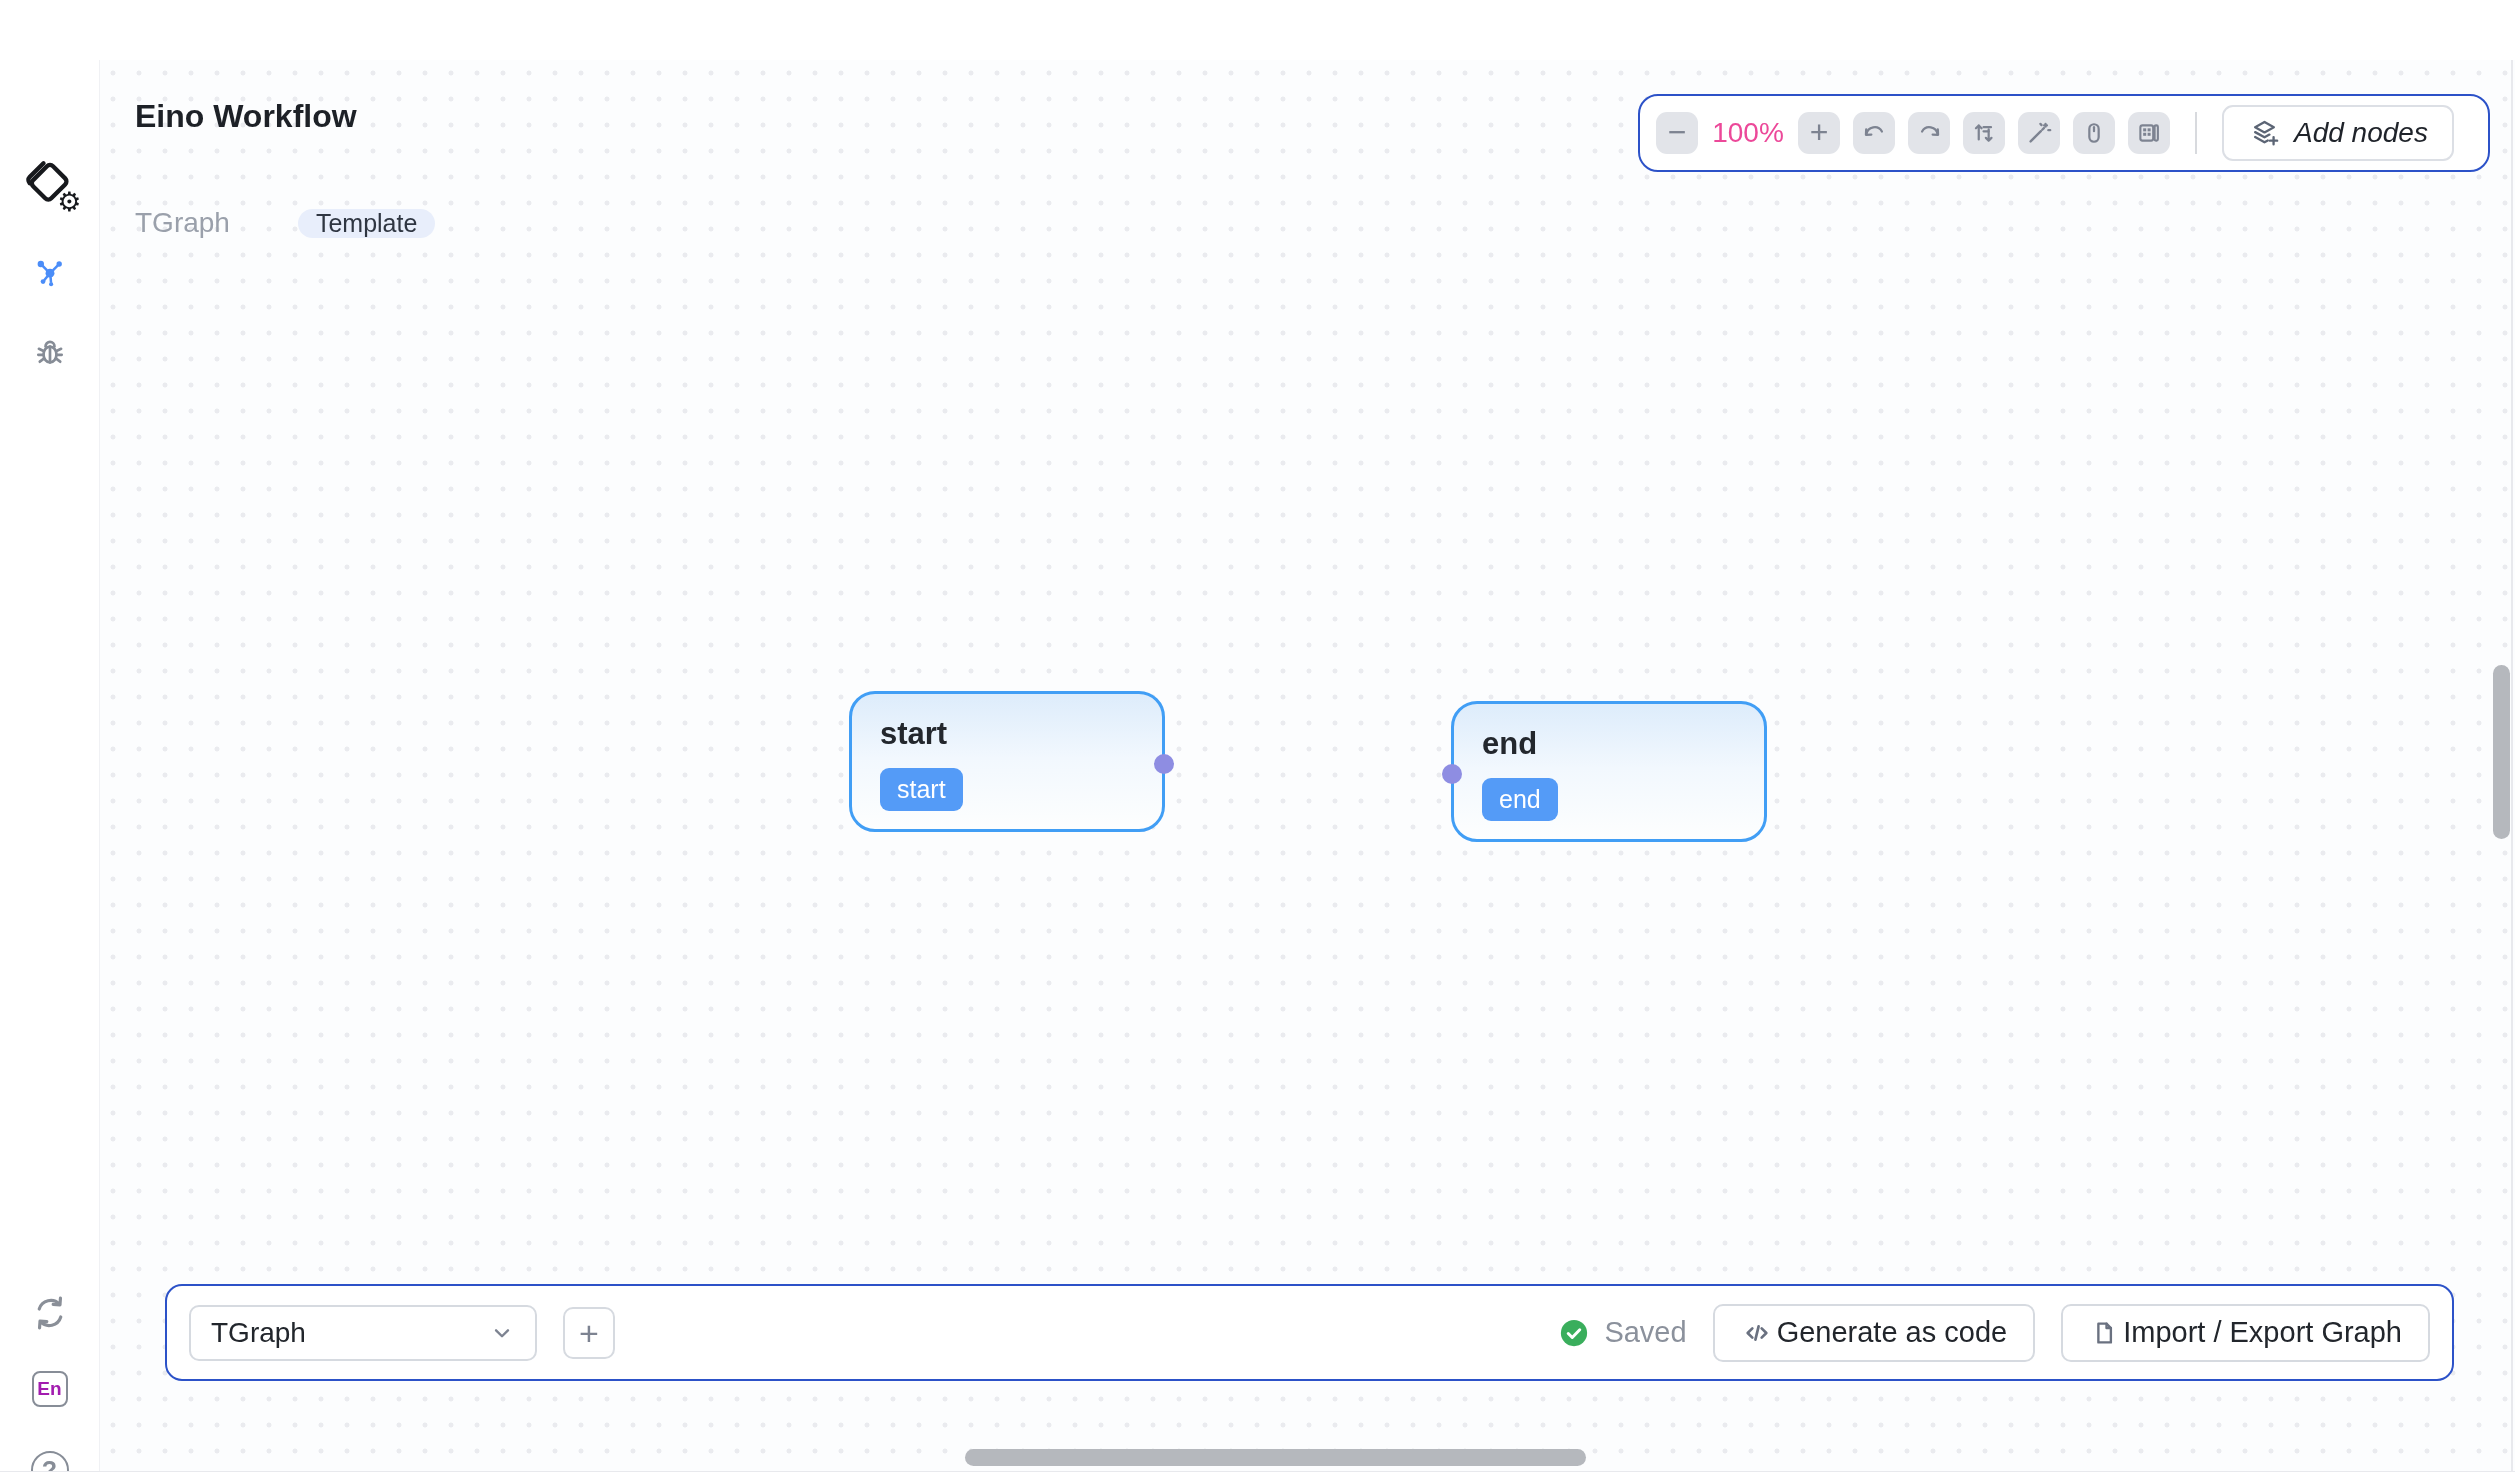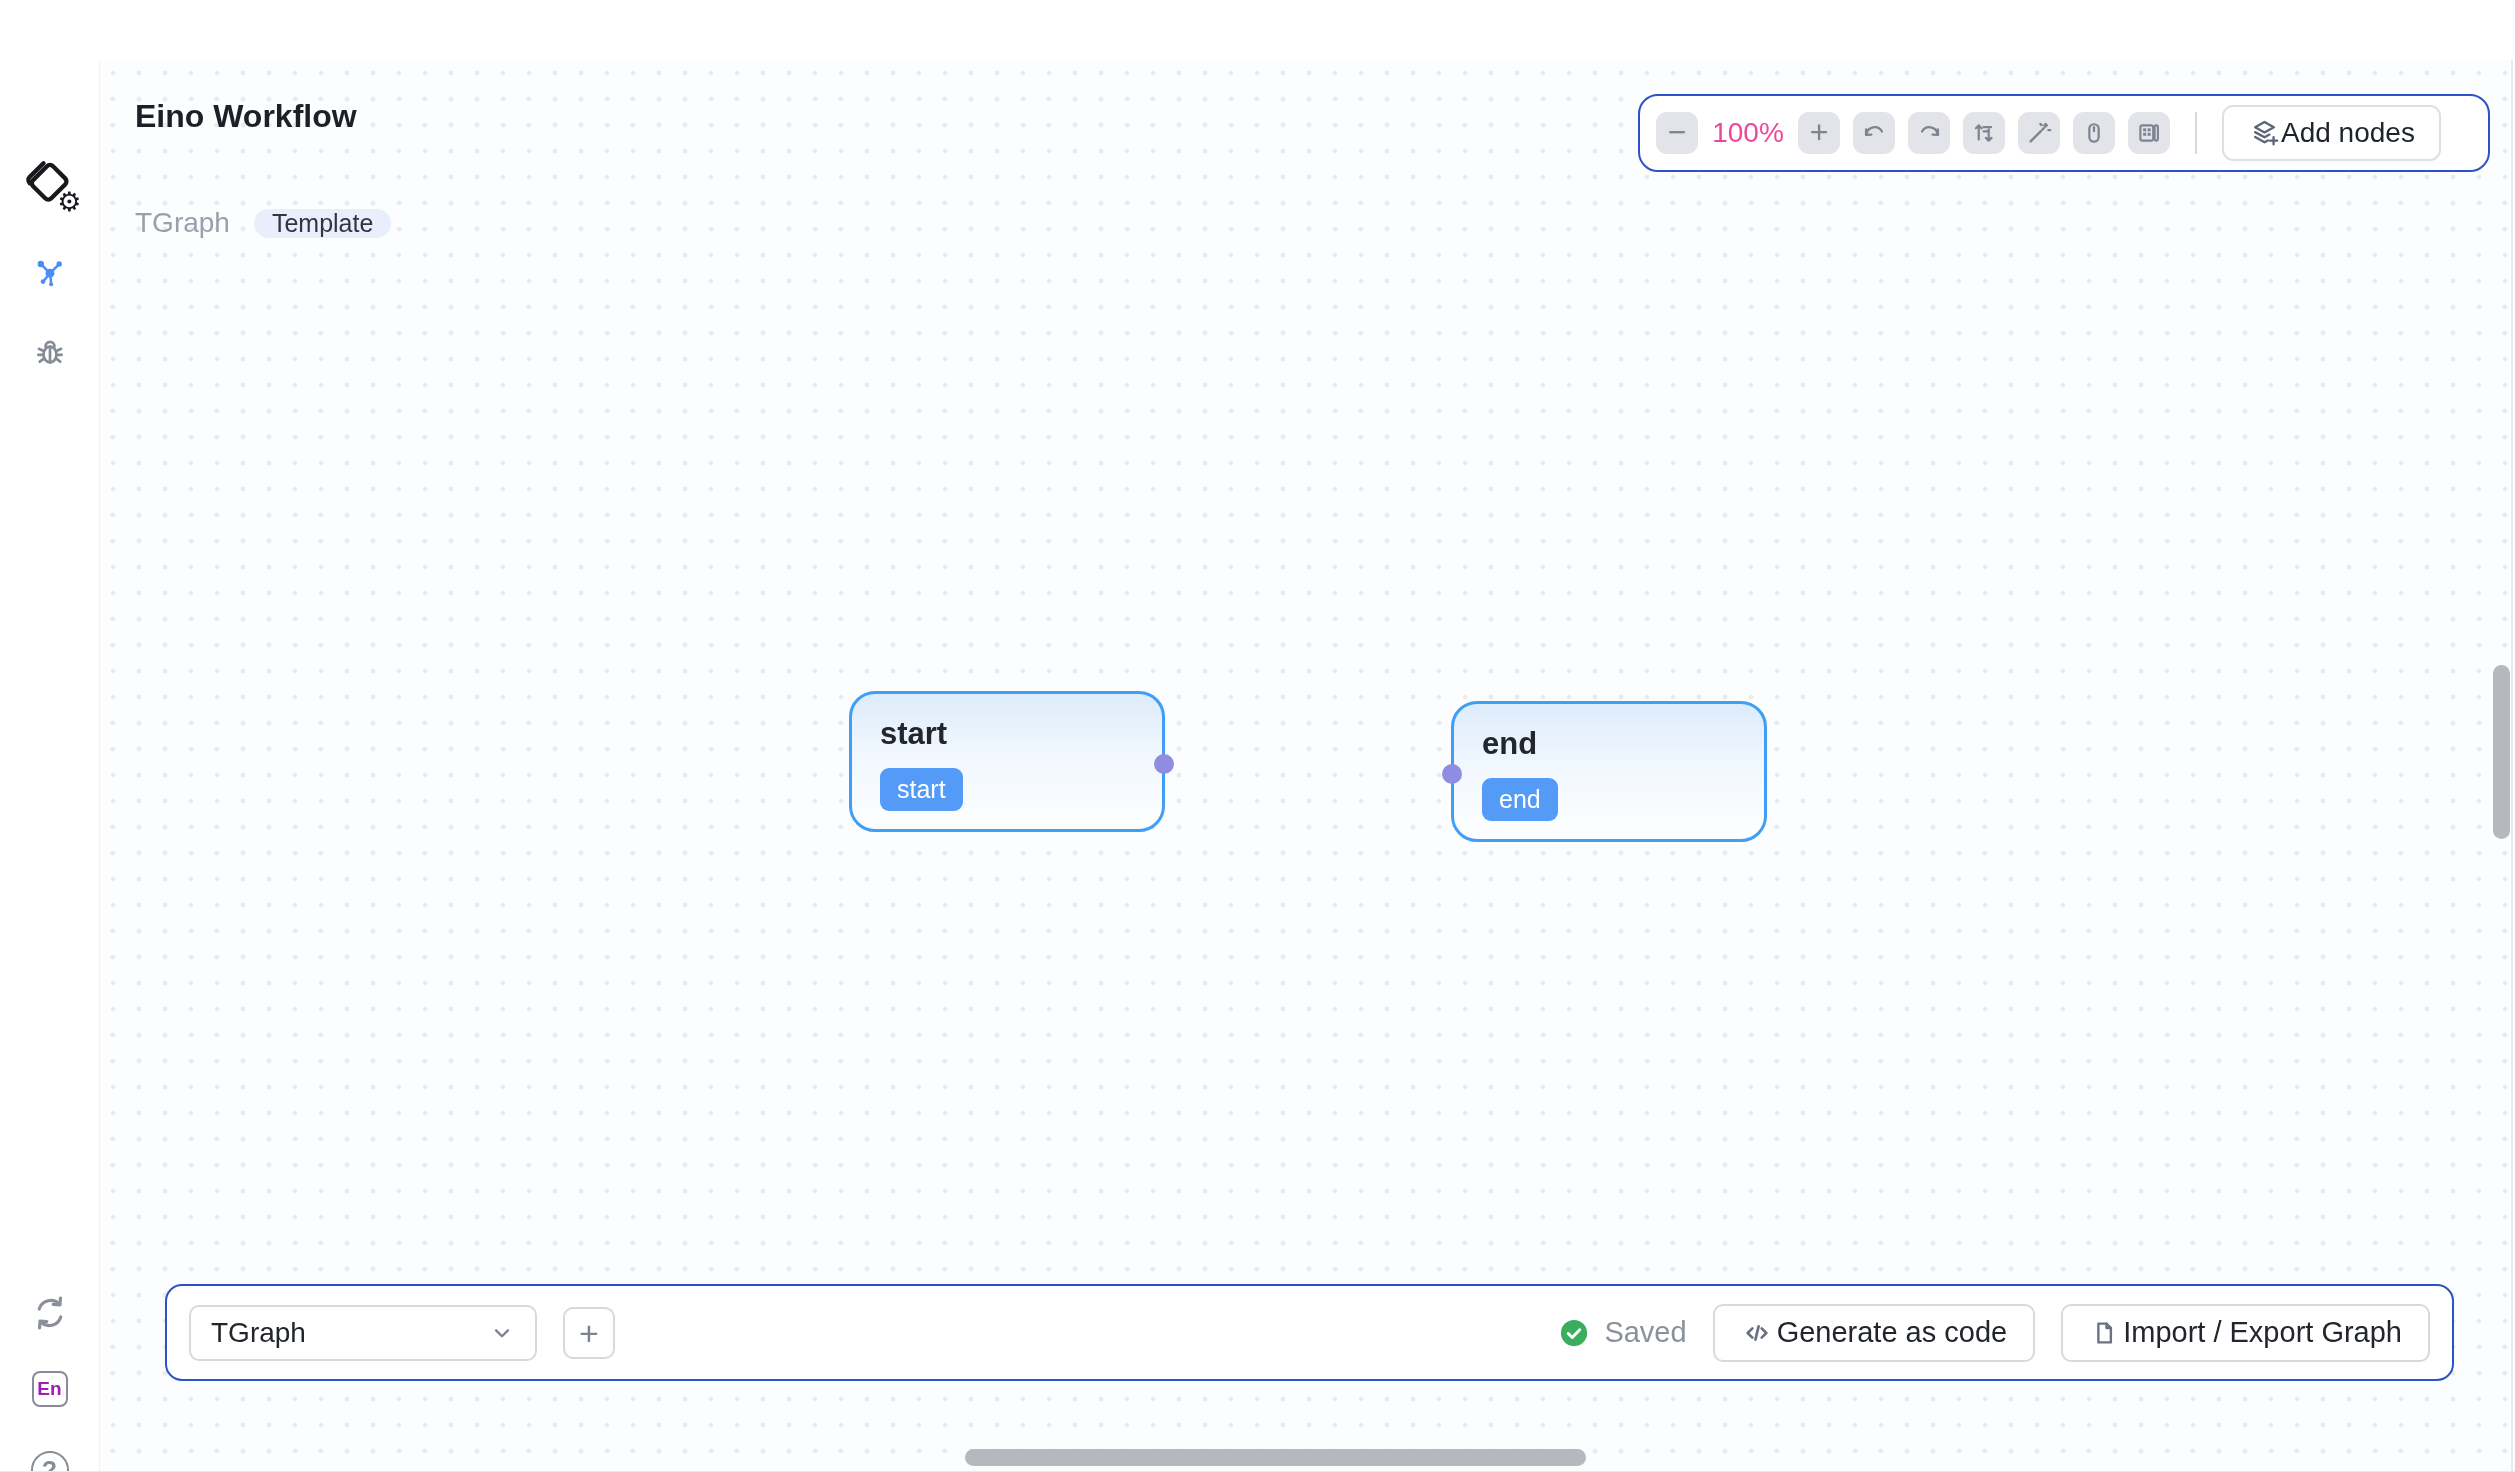--- a/index.html
+++ b/index.html
@@ -42,35 +42,35 @@
     background-image:radial-gradient(circle, #eaebef 2.2px, transparent 2.8px);
     background-size:26px 26px; }
   .right-edge-line { position:absolute; right:2px; top:60px; height:1413px; width:2px; background:#e8e9ed; }
   .bottom-edge-line { position:absolute; left:0; bottom:0; width:2515px; height:2px; background:#e8e9ed; }
 
   
   .page-title { position:absolute; left:135px; top:98px; font-size:32px; font-weight:700; color:#1d2127; }
   .graph-meta { position:absolute; left:135px; top:207px; display:flex; align-items:center; gap:24px; }
   .graph-name { font-size:28px; color:#9aa0ab; }
   .template-badge { background:#e8eefb; color:#2f3642; font-size:25px;
-    padding:0 18px; border-radius:19px; }
+    padding:0 18px; border-radius:19px;margin-left:44px; }
 
   
   .toolbar { position:absolute; left:1638px; top:94px; width:852px; height:78px;
     background:#ffffff; border:2.5px solid #2c52c8; border-radius:20px;
     display:flex; align-items:center; padding:0 16px; gap:13px; }
   .tb-btn { width:42px; height:42px; border-radius:11px; background:#e2e4e9;
     display:flex; align-items:center; justify-content:center; flex:0 0 auto;
     color:#7d8391; font-size:32px; line-height:1; cursor:pointer; }
   .tb-glyph { font-size:32px; color:#7d8391; transform:translateY(-1px); }
   .zoom-label { font-size:28px; color:#ec4899; min-width:74px; text-align:center; }
   .tb-divider { width:2px; height:42px; background:#d8dade; margin:0 12px; flex:0 0 auto; }
   .add-nodes-btn { height:56px; border:2px solid #dcdfe5; border-radius:11px; background:#ffffff;
-    display:flex; align-items:center; padding:0 24px;
-    font-size:28px; color:#1f232a; cursor:pointer; flex:0 0 auto; }
+    display:flex; align-items:center; gap:13px; padding:0 24px;
+    font-size:28px; color:#1f232a; cursor:pointer; flex:0 0 auto;font-style:italic; }
 
   
   .flow-node { position:absolute; width:316px; height:141px;
     border:3.5px solid #419ef5; border-radius:26px;
     background:linear-gradient(180deg, #ddecfb 0%, #f2f8fe 48%, #fdfefe 100%);
     padding:22px 28px; cursor:grab; }
   .node-start { left:849px; top:691px; }
   .node-end { left:1451px; top:701px; }
   .node-title { font-size:31px; font-weight:700; color:#23272d; }
   .node-badge { display:inline-block; margin-top:16px; background:#549bf7; color:#ffffff;

